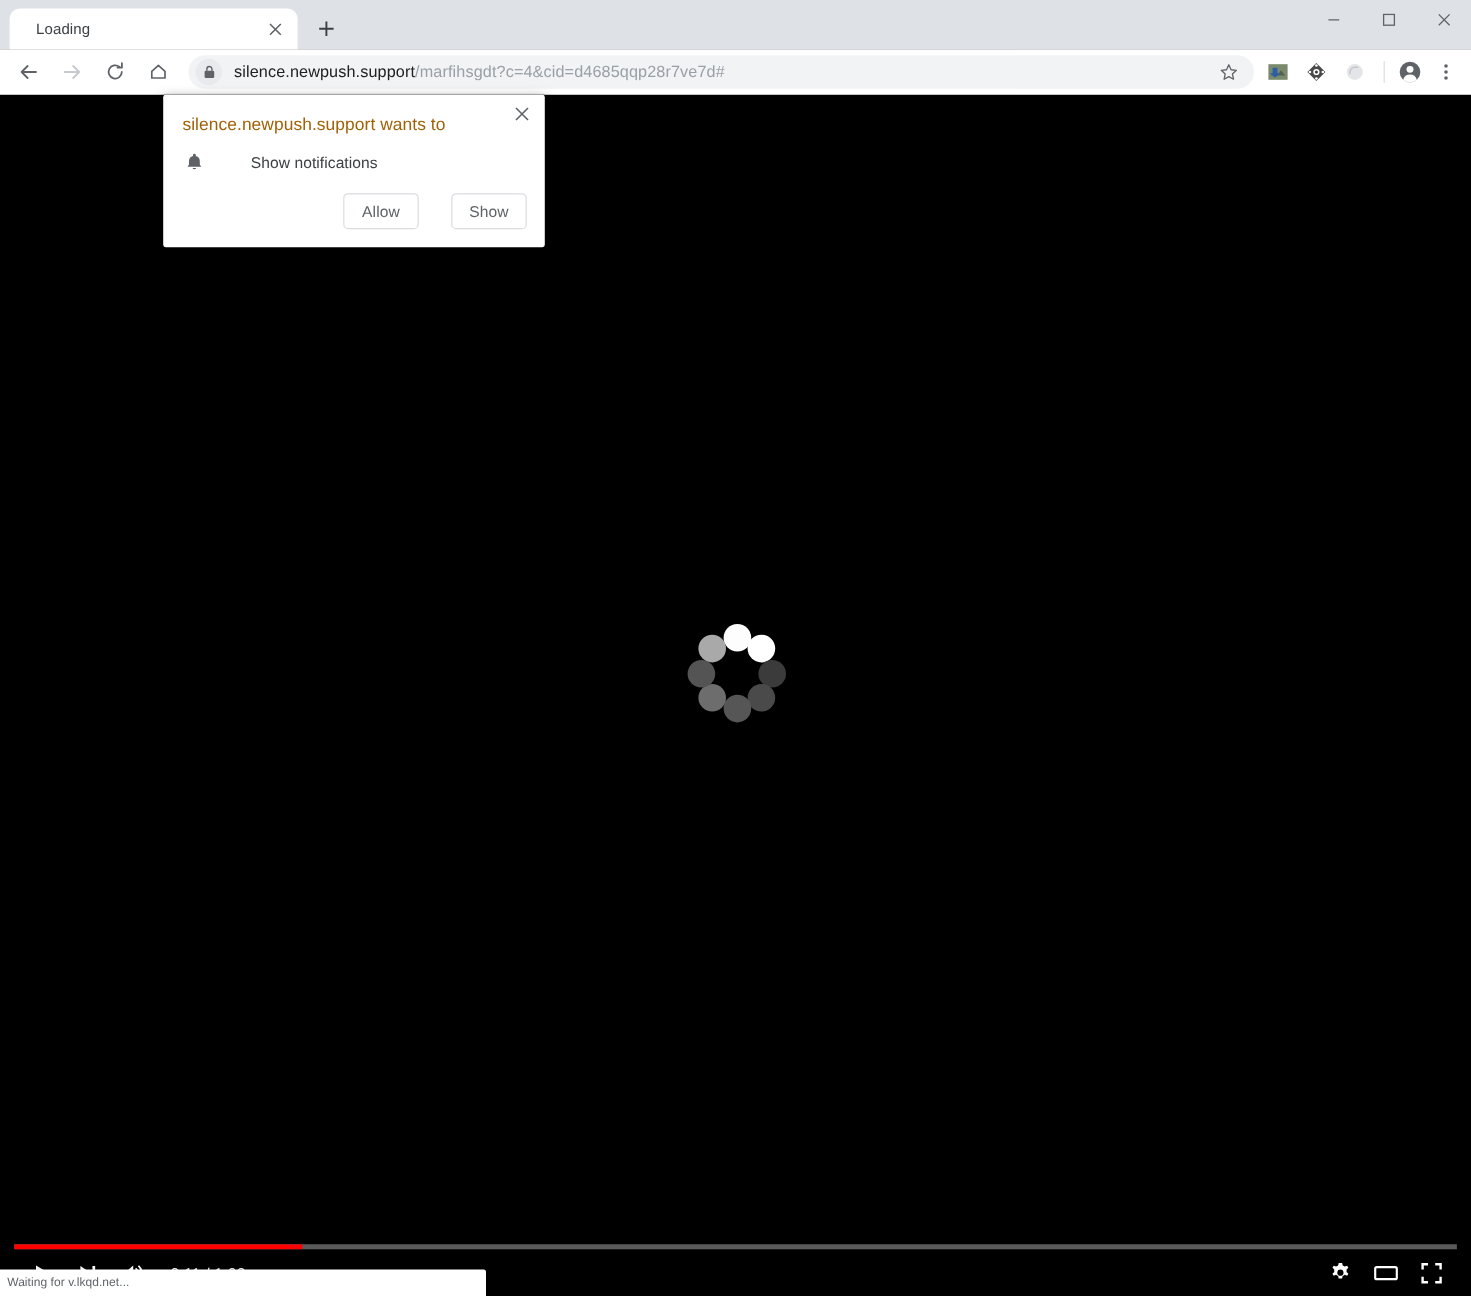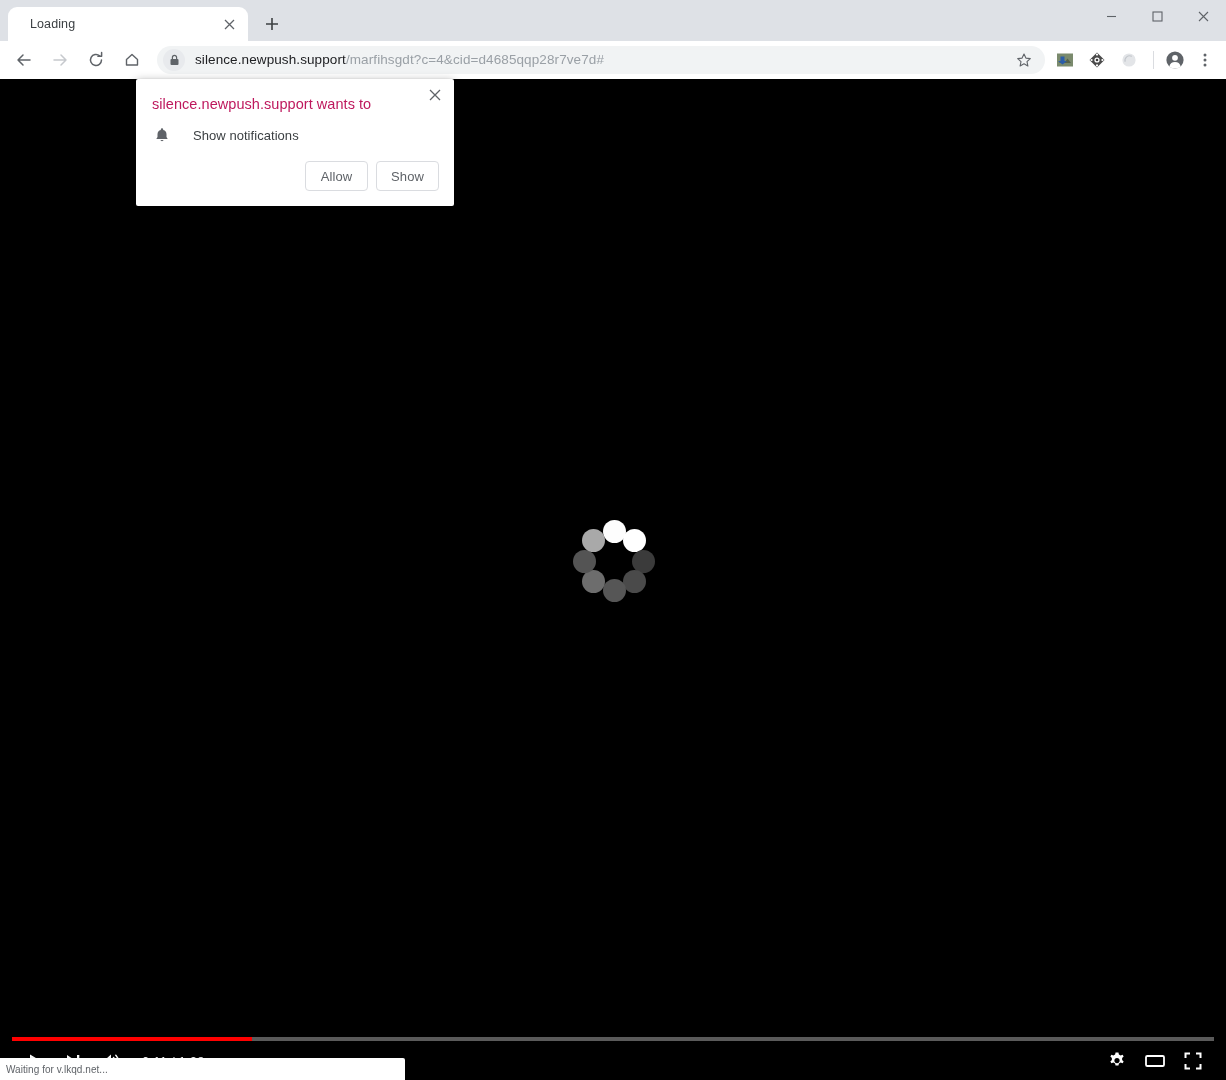--- a/index.html
+++ b/index.html
@@ -212,43 +212,43 @@
     right: 8px; top: 5px;
     width: 22px; height: 22px;
     display: flex; align-items: center; justify-content: center;
     border-radius: 50%;
   }
 
   .perm-title {
     position: absolute;
     left: 16px; top: 17px;
     font-size: 14.5px;
-    color: #be185d;
+    color: #a16207;
     letter-spacing: .05px;
   }
 
   .perm-row {
     position: absolute;
     left: 16px; top: 48px;
     display: flex;
     align-items: center;
   }
   .perm-bell { width: 20px; display: flex; justify-content: center; }
   .perm-row-label {
     font-size: 13px;
     color: #3c4043;
-    margin-left: 21px;
+    margin-left: 37px;
     letter-spacing: .05px;
   }
 
   .perm-actions {
     position: absolute;
     right: 15px; top: 82px;
     display: flex;
-    gap: 8px;
+    gap: 27px;
   }
   .perm-btn {
     min-width: 63px;
     height: 30px;
     padding: 0 14px;
     background: #ffffff;
     border: 1px solid #dadce0;
     border-radius: 4px;
     font-family: "Liberation Sans", sans-serif;
     font-size: 13px;

